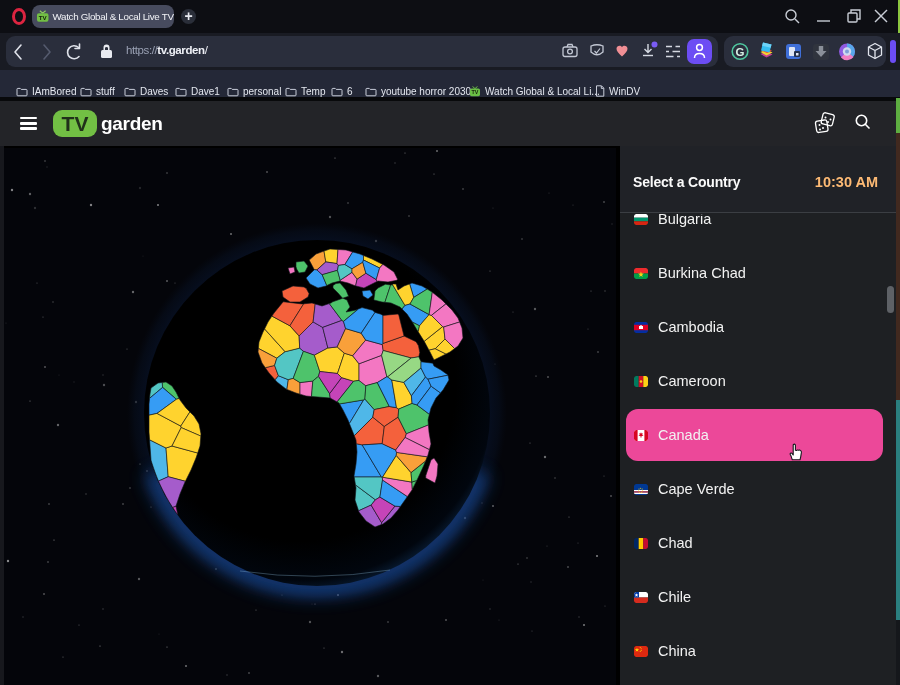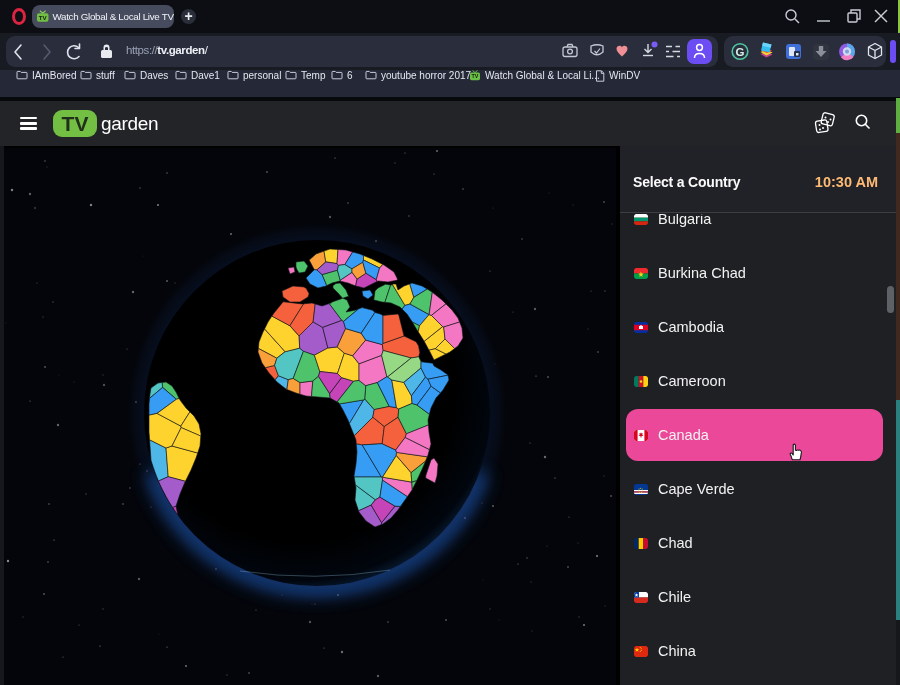--- a/index.html
+++ b/index.html
@@ -15,30 +15,30 @@
 
 .addressbar { position:absolute; left:0; top:33px; width:900px; height:37px; background:#191b23; }
 .urlfield { position:absolute; left:6px; top:3px; width:712px; height:31px; background:#2a2e3c; border-radius:9px; }
 .extarea { position:absolute; left:724px; top:3px; width:162px; height:31px; background:#2a2e3c; border-radius:9px; }
 .urltext { position:absolute; left:126px; top:11px; font-size:11.5px; letter-spacing:-0.4px; color:#9aa1b4; }
 .urltext b { color:#eef0f6; font-weight:600; }
 .sidepill { position:absolute; left:890px; top:7px; width:6px; height:23px; border-radius:3px; background:#6c4df4; }
 
 
 .bookmarks { position:absolute; left:0; top:70px; width:900px; height:27px; background:#242837; }
-.bm { position:absolute; top:0; height:27px; display:flex; align-items:flex-start; gap:4px; }
+.bm { position:absolute; top:0; height:27px; display:flex; align-items:flex-end; gap:4px; }
 .bm span { color:#e4e7ef; font-size:10px; white-space:nowrap; }
 
 
 .gap { position:absolute; left:0; top:97px; width:900px; height:4px; background:#08090b; }
 .pageheader { position:absolute; left:0; top:101px; width:900px; height:45px; background:#232428; }
 .burger { position:absolute; left:20px; top:16px; width:17px; height:13px; }
 .burger div { height:2.4px; background:#fff; border-radius:1px; margin-bottom:2.8px; }
 .tvlogo { position:absolute; left:53px; top:9px; width:44px; height:27px; background:#72bf44; border-radius:9px; color:#20301a; font-weight:800; font-size:21px; text-align:center; line-height:27px; letter-spacing:0px; }
-.gardentxt { position:absolute; left:101px; top:12px; color:#fff; font-weight:400; font-size:19px; letter-spacing:-0.3px; }
+.gardentxt { position:absolute; left:101px; top:12px; color:#fff; font-weight:700; font-size:19px; letter-spacing:-0.3px; }
 
 
 .main { position:absolute; left:0; top:146px; width:900px; height:539px; background:#000; }
 .space { position:absolute; left:4px; top:2px; width:612px; height:537px; background:#04050a; }
 .panel { position:absolute; left:620px; top:0; width:276px; height:539px; background:#1e2023; }
 .panelhdr { position:absolute; left:0; top:0; width:276px; height:67px; background:#202227; border-bottom:1px solid #3b3e43; }
 .panelhdr .t1 { position:absolute; left:13px; top:28px; color:#fafafa; font-size:14px; font-weight:700; letter-spacing:-0.2px; }
 .panelhdr .t2 { position:absolute; right:18px; top:28px; color:#fdba74; font-size:14.5px; font-weight:700; }
 .list { position:absolute; left:0; top:68px; width:276px; height:471px; overflow:hidden;padding-left:10px; }
 .row { position:absolute; left:6px; width:257px; height:52px; display:flex; align-items:center; border-radius:12px; }
@@ -181,21 +181,21 @@
 <div class="bm" style="left:331px">
         <svg width="12" height="10" viewBox="0 0 12 10" style="flex:none">
           <path d="M1 2.2 Q1 1.4 1.8 1.4 L4.2 1.4 L5.2 2.4 L10.2 2.4 Q11 2.4 11 3.2 L11 8 Q11 8.8 10.2 8.8 L1.8 8.8 Q1 8.8 1 8 Z" fill="none" stroke="#c9cdd9" stroke-width="1"></path>
         </svg>
         <span>6</span>
       </div>
 <div class="bm" style="left:365px">
         <svg width="12" height="10" viewBox="0 0 12 10" style="flex:none">
           <path d="M1 2.2 Q1 1.4 1.8 1.4 L4.2 1.4 L5.2 2.4 L10.2 2.4 Q11 2.4 11 3.2 L11 8 Q11 8.8 10.2 8.8 L1.8 8.8 Q1 8.8 1 8 Z" fill="none" stroke="#c9cdd9" stroke-width="1"></path>
         </svg>
-        <span>youtube horror 2017</span>
+        <span>youtube horror 2030</span>
       </div>
 <div class="bm" style="left:469px">
         <svg width="12" height="11" viewBox="0 0 12 11" style="flex:none">
           <path d="M3.5 0.4 L6 2.6 M8.5 0.4 L6 2.6" stroke="#6abf45" stroke-width="1"></path>
           <rect x="1" y="2.6" width="10" height="7.6" rx="1.6" fill="#6abf45"></rect>
           <text x="6" y="8.2" font-size="5.4" font-weight="bold" text-anchor="middle" fill="#17230d" font-family="Liberation Sans">TV</text>
         </svg>
         <span>Watch Global &amp; Local Li...</span>
       </div>
 <div class="bm" style="left:595px">

